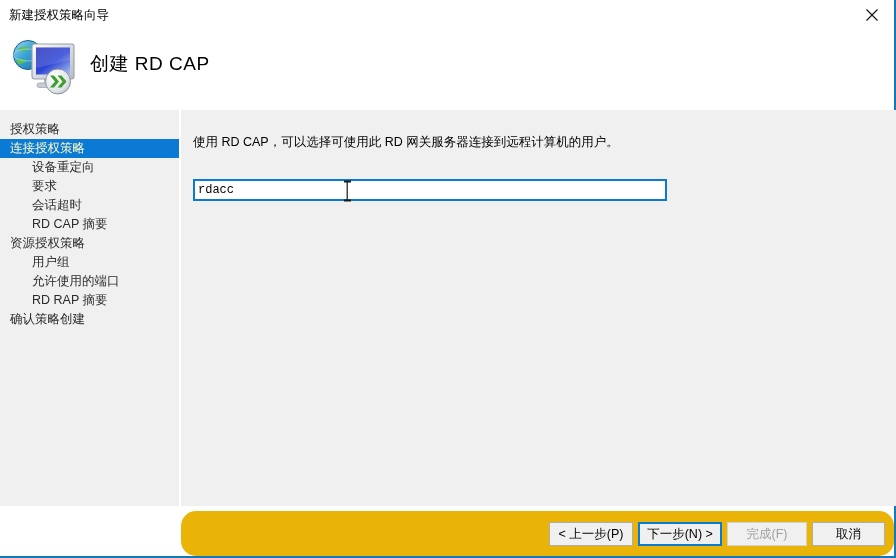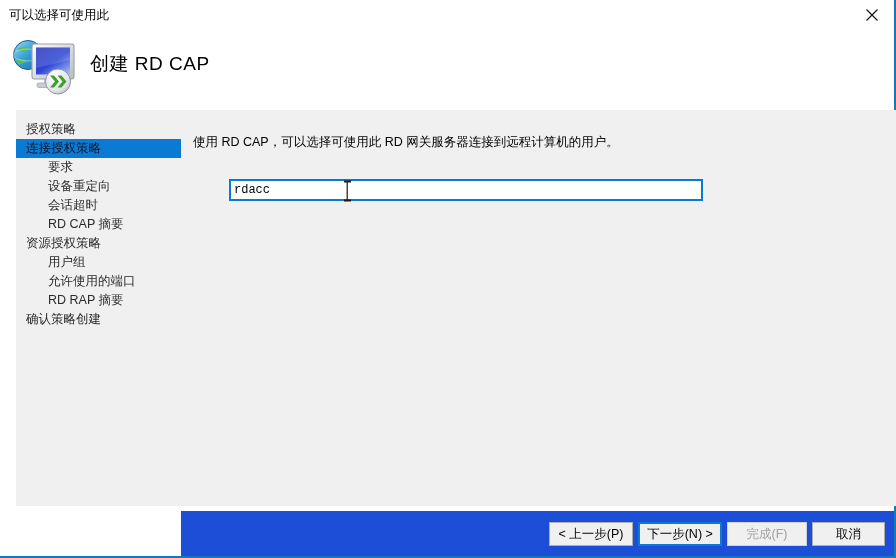--- a/index.html
+++ b/index.html
@@ -86,37 +86,36 @@
   
   #sidebar {
     position: absolute;
     left: 0;
     top: 110px;
     width: 179px;
     height: 396px;
     background: #f0f0f0;
     box-sizing: border-box;
     padding-top: 10px;
-    margin-left: 16px;
   }
   .nav-item {
     height: 19px;
     line-height: 19px;
     font-size: 12.5px;
     color: #2b2b2b;
     white-space: nowrap;
     padding-left: 10px;
     box-sizing: border-box;
   }
   .nav-item.child {
     padding-left: 32px;
   }
   .nav-item.selected {
     background: #0b7ad4;
-    color: #0f172a;
+    color: #fef9c3;
   }
 
   #content {
     position: absolute;
     left: 181px;
     top: 110px;
     width: 846px;
     height: 396px;
     background: #f0f0f0;
     box-sizing: border-box;
@@ -137,39 +136,39 @@
     width: 474px;
     height: 22px;
     box-sizing: border-box;
     border: 2px solid #0b7ad4;
     background: #ffffff;
     font-family: "Liberation Mono", "DejaVu Sans Mono", monospace;
     font-size: 12px;
     color: #000000;
     padding: 0 3px;
     outline: none;
-    margin-left: 36px;
   }
   #text-cursor {
     position: absolute;
     left: 343px;
     top: 180px;
     width: 9px;
     height: 22px;
     pointer-events: none;
   }
 
   
   #footer {
     position: absolute;
     left: 181px;
     top: 511px;
     width: 713px;
     height: 45px;
-    background: #1d4ed8;
+    background: #eab308;
+    border-radius: 15px;
   }
   #footer-left-filler {
     position: absolute;
     left: 0;
     top: 511px;
     width: 179px;
     height: 45px;
     background: #ffffff;
   }
   .btn {
@@ -195,21 +194,21 @@
                color: #a0a0a0; border-color: #d2d2d2; background: #f0f0f0;
                cursor: default; }
   #btn-cancel{ left: 631px; width: 73px; }
 </style>
 </head>
 <body>
 
 <div id="window">
 
   <div id="titlebar">
-    <div id="title-text">可以选择可使用此</div>
+    <div id="title-text">新建授权策略向导</div>
     <div id="close-button">
       <span>
         <svg width="14" height="14" viewBox="0 0 14 14">
           <line x1="1.5" y1="1.5" x2="12.5" y2="12.5" stroke="#1a1a1a" stroke-width="1.3"></line>
           <line x1="12.5" y1="1.5" x2="1.5" y2="12.5" stroke="#1a1a1a" stroke-width="1.3"></line>
         </svg>
       </span>
     </div>
   </div>
 
@@ -257,22 +256,22 @@
           <polygon points="47.5,41.5 51.5,41.5 56.5,47.5 51.5,53.5 47.5,53.5 52.5,47.5"></polygon>
         </g>
       </svg>
     </div>
     <div id="header-title">创建 RD CAP</div>
   </div>
 
   <div id="sidebar">
     <div class="nav-item">授权策略</div>
     <div class="nav-item selected">连接授权策略</div>
+    <div class="nav-item child">设备重定向</div>
     <div class="nav-item child">要求</div>
-    <div class="nav-item child">设备重定向</div>
     <div class="nav-item child">会话超时</div>
     <div class="nav-item child">RD CAP 摘要</div>
     <div class="nav-item">资源授权策略</div>
     <div class="nav-item child">用户组</div>
     <div class="nav-item child">允许使用的端口</div>
     <div class="nav-item child">RD RAP 摘要</div>
     <div class="nav-item">确认策略创建</div>
   </div>
 
   <div id="content">

